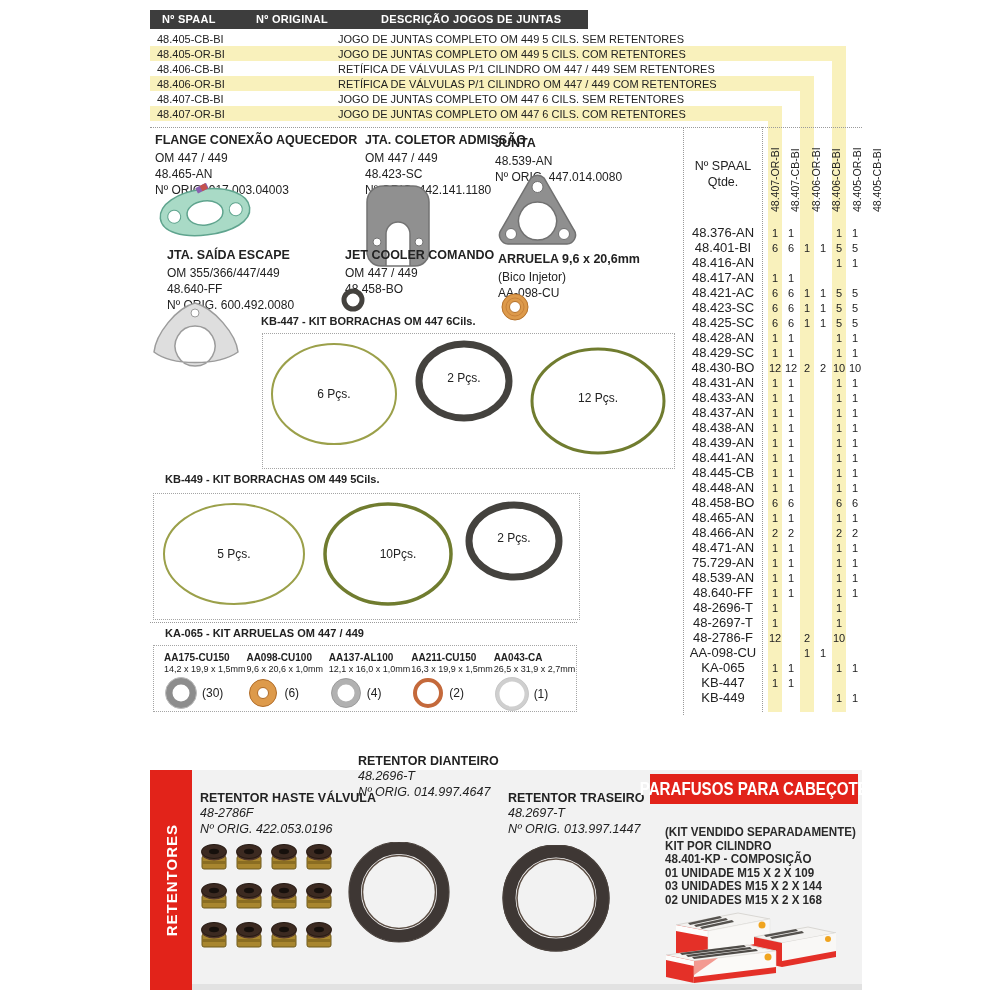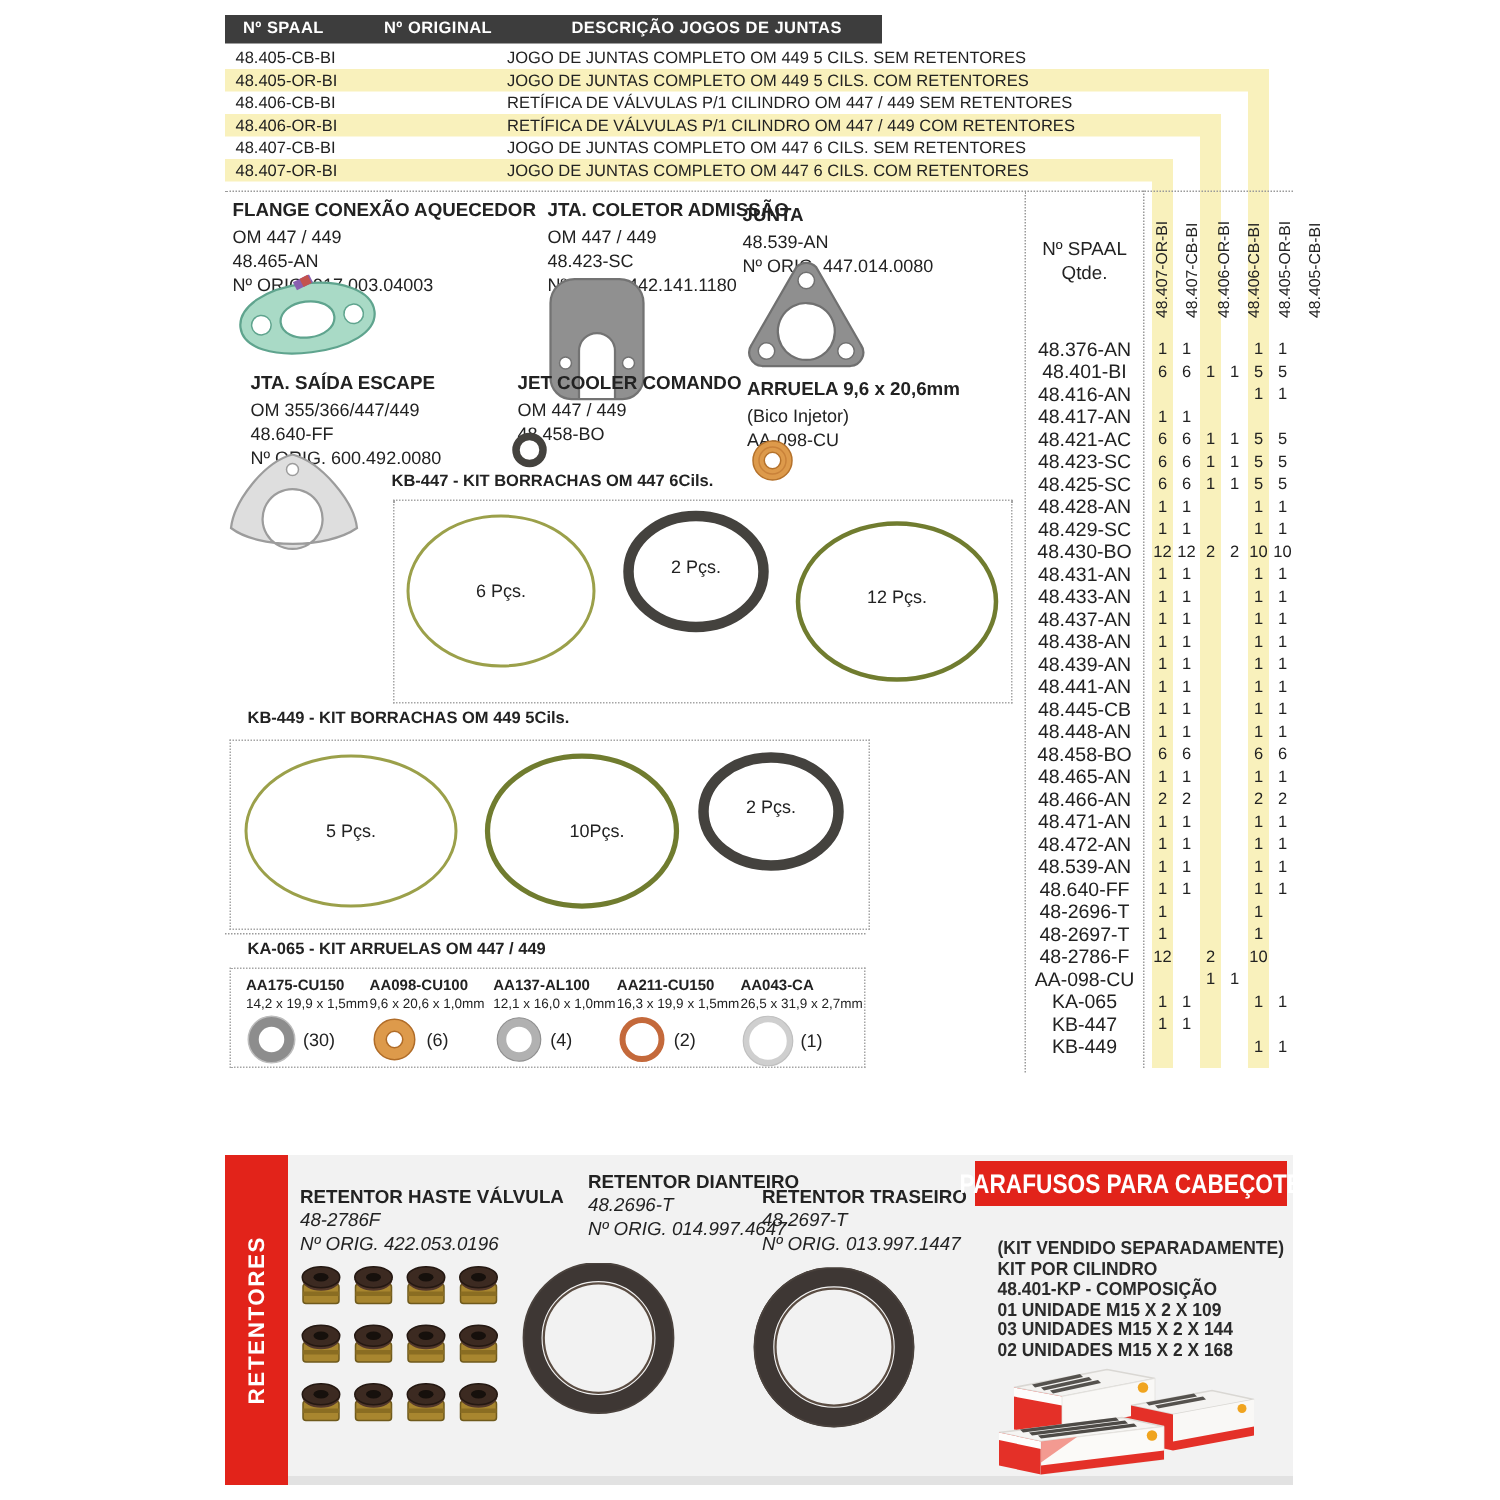--- a/index.html
+++ b/index.html
@@ -524,21 +524,21 @@
         <span class="mgap"></span>
         <span class="mq">1</span>
         <span class="mq">1</span>
         <span class="mq"></span>
         <span class="mq"></span>
         <span class="mq">1</span>
         <span class="mq">1</span>
       </div>
 
       <div class="mrow">
-        <span class="mcode">48.472-AN</span>
+        <span class="mcode">75.729-AN</span>
         <span class="mgap"></span>
         <span class="mq">1</span>
         <span class="mq">1</span>
         <span class="mq"></span>
         <span class="mq"></span>
         <span class="mq">1</span>
         <span class="mq">1</span>
       </div>
 
       <div class="mrow">
@@ -669,21 +669,21 @@
     <use href="#seal" x="0" y="39"></use>
       <use href="#seal" x="35" y="39"></use>
       <use href="#seal" x="70" y="39"></use>
       <use href="#seal" x="105" y="39"></use>
     <use href="#seal" x="0" y="78"></use>
       <use href="#seal" x="35" y="78"></use>
       <use href="#seal" x="70" y="78"></use>
       <use href="#seal" x="105" y="78"></use>
   </svg>
 
-  <div class="ret" style="left:358px;top:781px;margin-left:34px;">
+  <div class="ret" style="left:358px;top:754px;">
     <div class="ret-title">RETENTOR DIANTEIRO</div>
     <div class="ret-line">48.2696-T</div>
     <div class="ret-line">Nº ORIG. 014.997.4647</div>
   </div>
   <svg class="abs" style="left:348px;top:842px;" width="102" height="102">
     <circle cx="51" cy="50" r="44" fill="none" stroke="#3E3734" stroke-width="12"></circle>
     <circle cx="51" cy="50" r="36.5" fill="none" stroke="#5a4c42" stroke-width="1.5"></circle>
     <circle cx="51" cy="50" r="50" fill="none" stroke="#4a423d" stroke-width="1.2"></circle>
   </svg>
 

